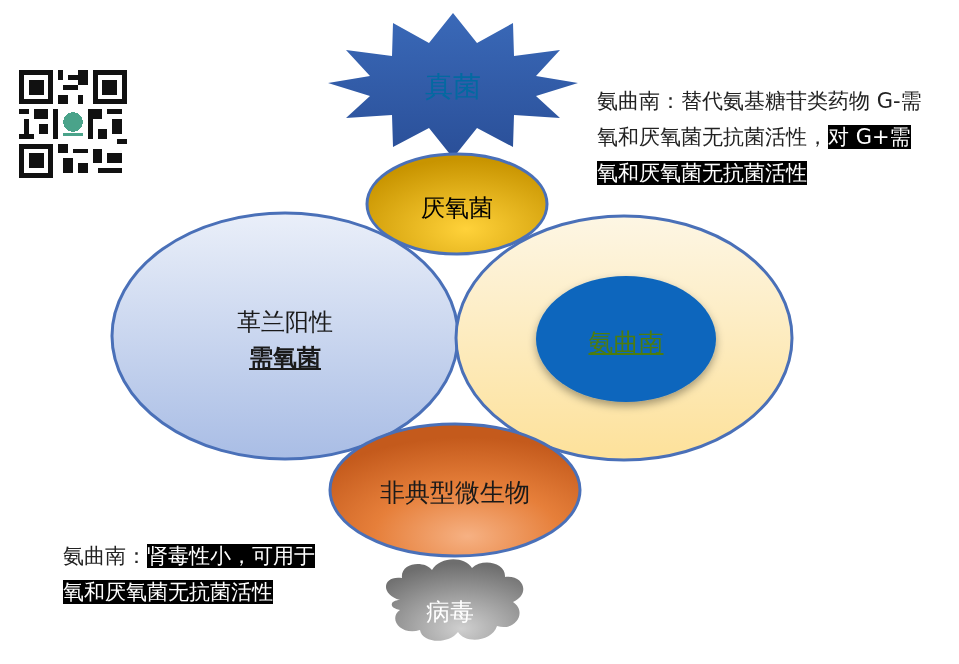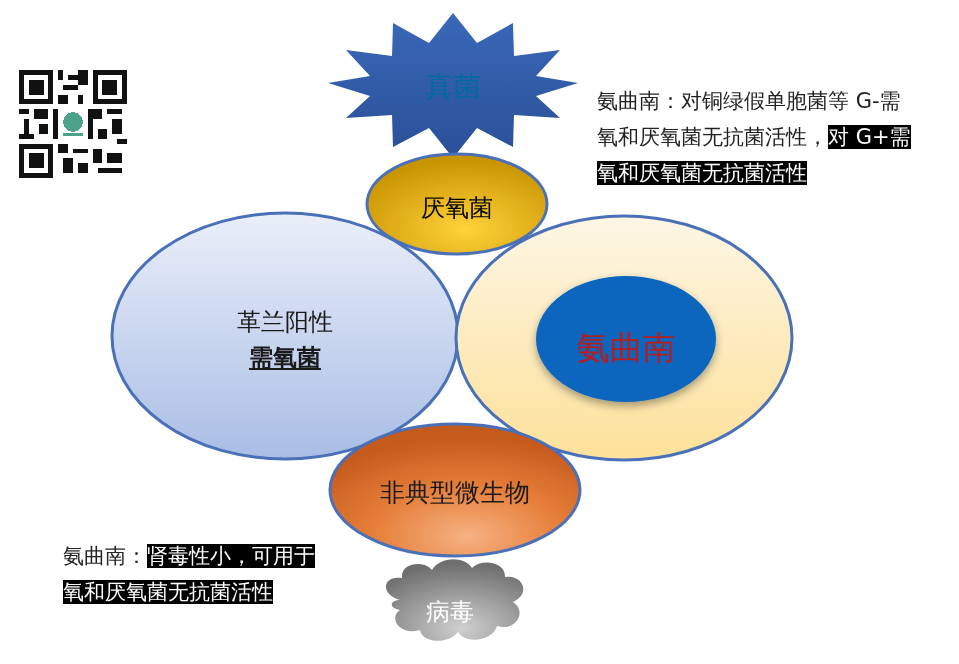--- a/index.html
+++ b/index.html
@@ -106,28 +106,28 @@
   </svg>
 </div>
 
 <div class="label" style="left:403px; top:68px; width:100px; font-size:28px; color:#0369a1;">真菌</div>
 
 <div class="label" style="left:397px; top:192px; width:120px; font-size:24px; color:#000000;">厌氧菌</div>
 
 <div class="label" style="left:215px; top:306px; width:140px; font-size:24px; color:#1a1a1a;">革兰阳性</div>
 <div class="label" style="left:215px; top:342px; width:140px; font-size:24px; color:#1a1a1a; text-decoration:underline;font-weight:bold;">需氧菌</div>
 
-<div class="label" style="left:566px; top:326px; width:120px; font-size:33px; color:#b91c1c;">氨曲南</div>
+<div class="label" style="left:566px; top:326px; width:120px; font-size:25px; color:#4d7c0f;text-decoration:underline;">氨曲南</div>
 
 <div class="label" style="left:355px; top:476px; width:200px; font-size:25px; color:#1a1a1a;">非典型微生物</div>
 
 <div class="label" style="left:405px; top:596px; width:90px; font-size:24px; color:#ffffff;">病毒</div>
 
 <div class="note" style="left:597px; top:83px; width:350px;">
-  <div>氨曲南：对铜绿假单胞菌等 G-需</div>
+  <div>氨曲南：替代氨基糖苷类药物 G-需</div>
   <div>
     <span>氧和厌氧菌无抗菌活性，</span><span class="hl">对 G+需</span>
   </div>
   <div>
     <span class="hl">氧和厌氧菌无抗菌活性</span>
   </div>
 </div>
 
 <div class="note" style="left:63px; top:538px; width:300px;">
   <div>

